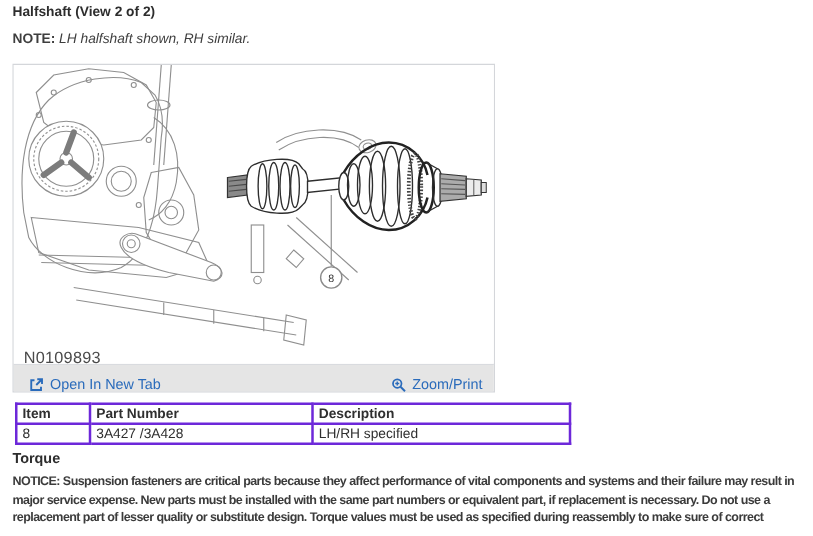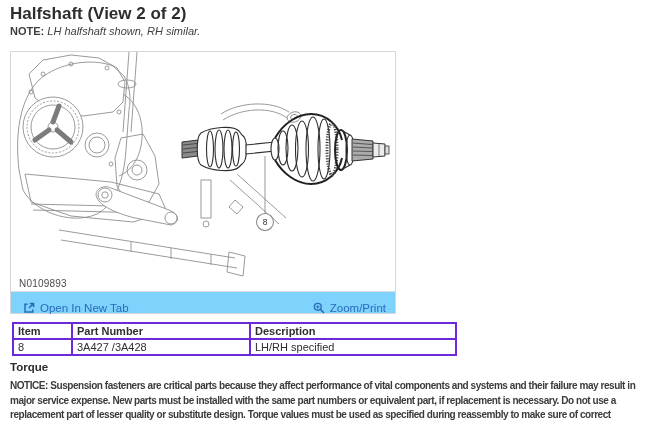--- a/index.html
+++ b/index.html
@@ -3,40 +3,40 @@
 <meta charset="utf-8">
 <style>
   * { margin:0; padding:0; box-sizing:border-box; }
   html,body { background:#fff; }
   body{
     width:650px; height:429px; position:relative; overflow:hidden;
     font-family:"Liberation Sans","DejaVu Sans",sans-serif; color:#333;
   }
   .page-title{
     position:absolute; left:10px; top:4px;
-    font-size:17px; font-weight:bold; color:#2d2d2d;
+    font-size:11px; font-weight:bold; color:#2d2d2d;
   }
   .note-line{
     position:absolute; left:10px; top:25px; font-size:11px; color:#3e3e3e;
   }
   .note-line .note-label{ font-weight:bold; font-style:normal; }
   .note-line .note-text{ font-style:italic; }
 
   .figure-panel{
     position:absolute; left:10px; top:51px; width:386px;
     border:1px solid #d4d6da; background:#fff;
   }
   .diagram-area{ position:relative; width:384px; height:239px; background:#fff; }
   .diagram-area svg{ display:block; }
   .image-id{
     position:absolute; left:8px; top:226px;
-    font-size:10px; color:#4a4a4a; letter-spacing:0.2px;
+    font-size:13px; color:#4a4a4a; letter-spacing:0.2px;
   }
   .figure-toolbar{
-    height:22px; background:#7dd3fc; border-top:1px solid #d9dbdf;
+    height:22px; background:#e5e5e5; border-top:1px solid #d9dbdf;
     display:flex; align-items:center; justify-content:space-between;
     padding:11px 9px 0 12px;
   }
   .tb-link{
     display:inline-flex; align-items:center; gap:5px;
     font-size:11.5px; color:#2a6bbb; text-decoration:none; cursor:pointer;
   }
   .tb-link svg{ display:block; }
 
   table.parts{

